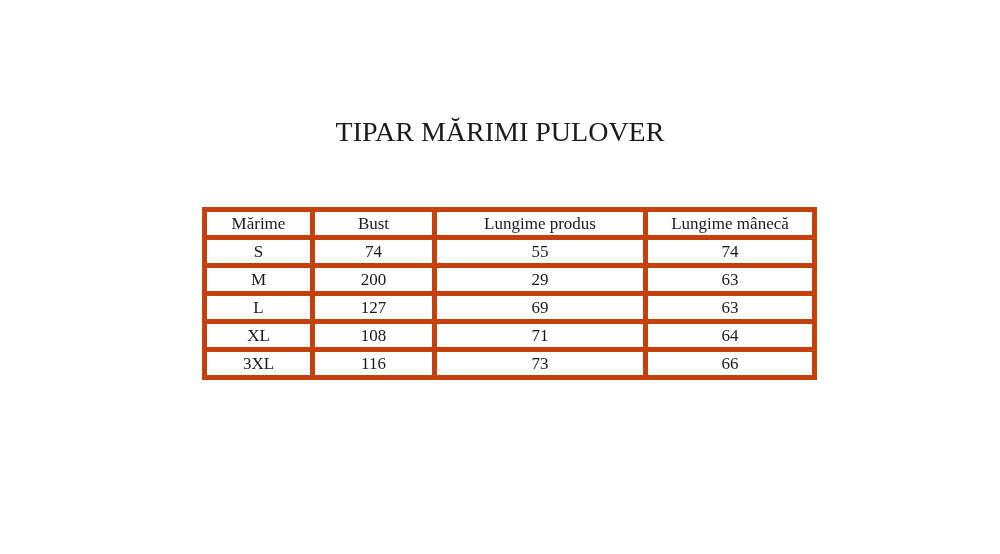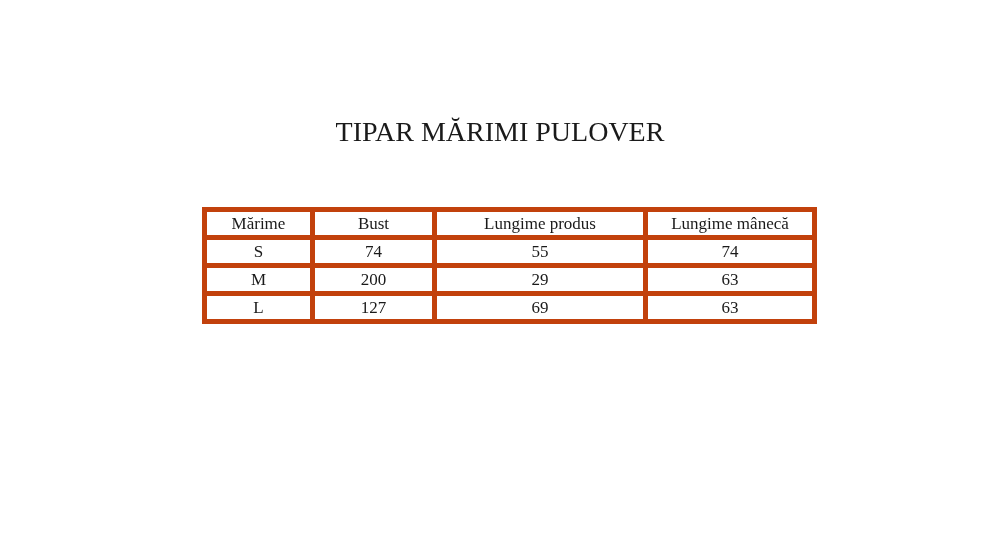--- a/index.html
+++ b/index.html
@@ -57,14 +57,26 @@
       <td>200</td>
       <td>29</td>
       <td>63</td>
     </tr>
     <tr>
       <td>L</td>
       <td>127</td>
       <td>69</td>
       <td>63</td>
     </tr>
+    <tr>
+      <td>XL</td>
+      <td>108</td>
+      <td>71</td>
+      <td>64</td>
+    </tr>
+    <tr>
+      <td>3XL</td>
+      <td>116</td>
+      <td>73</td>
+      <td>66</td>
+    </tr>
   </tbody>
 </table>
 
 </body></html>

